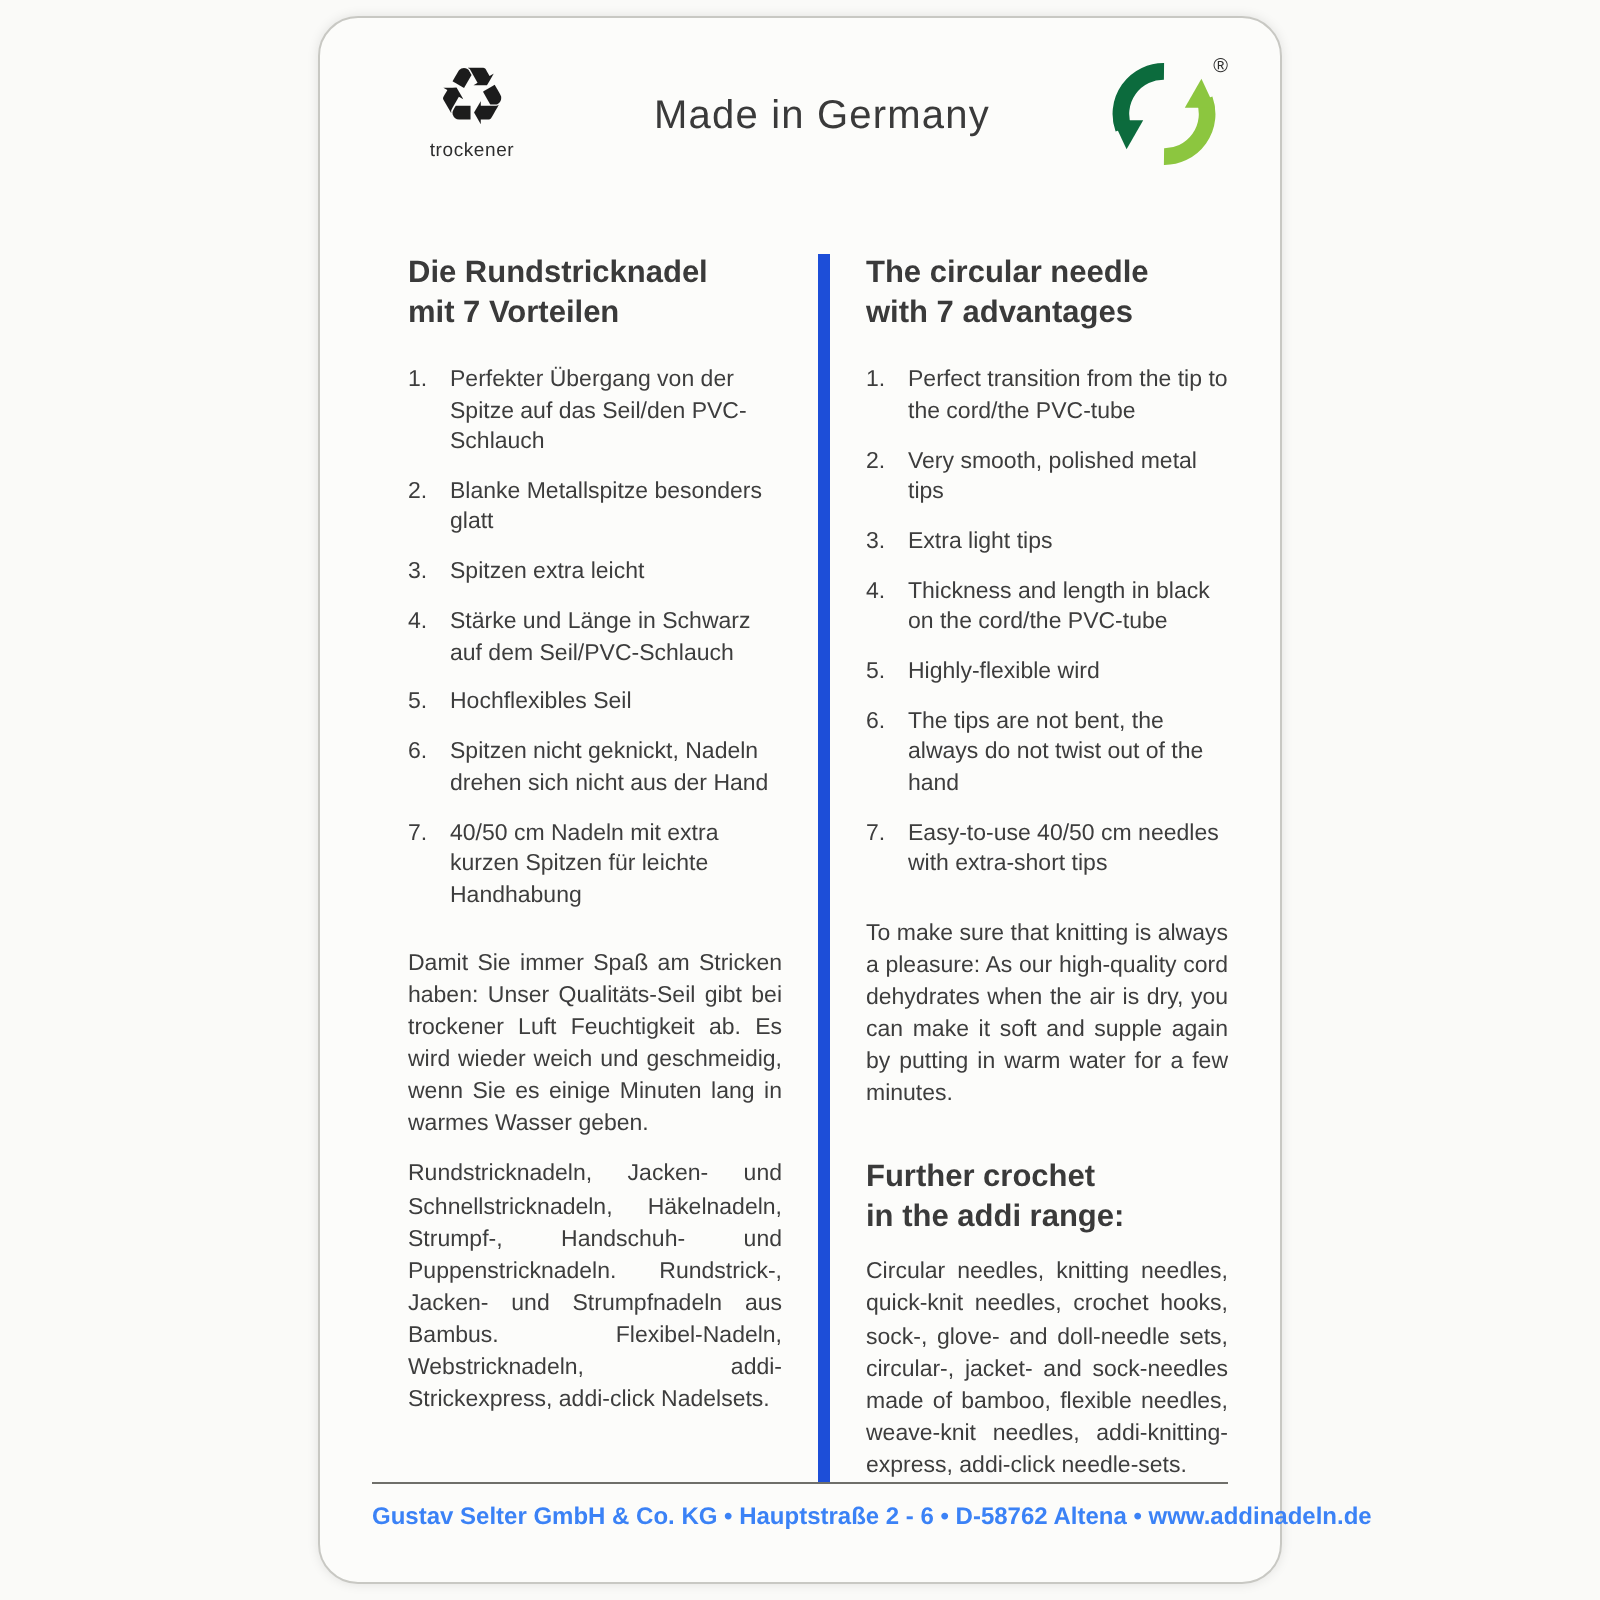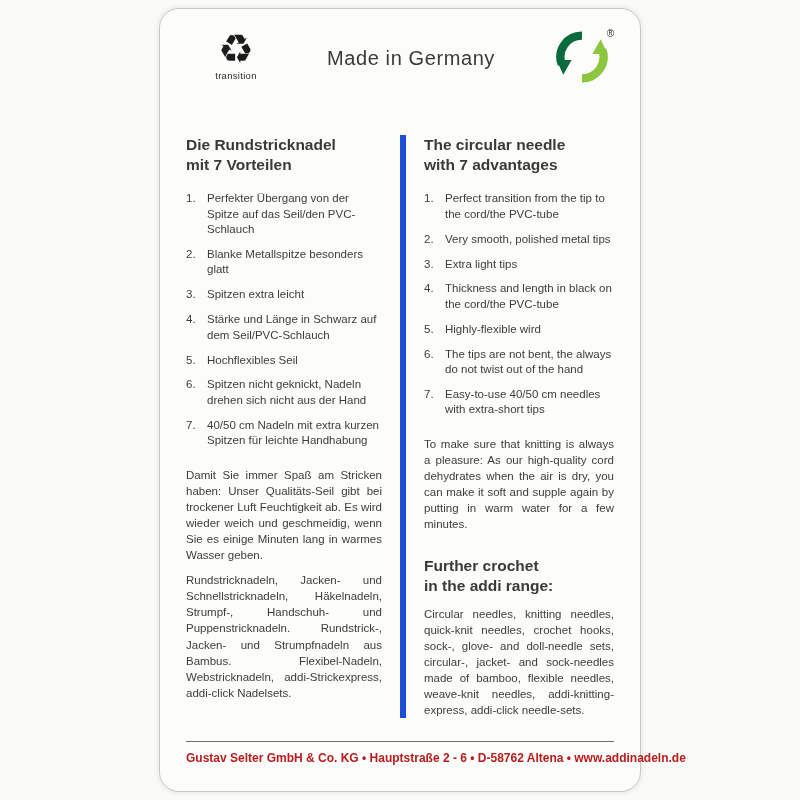--- a/index.html
+++ b/index.html
@@ -64,20 +64,21 @@
   .registered {
     position: absolute;
     top: -3px;
     right: 0px;
     font-size: 10px;
     color: #2e2e2e;
   }
   .columns {
     display: flex;
     margin-top: 26px;
+    margin-left: 18px;
   }
   .col {
     width: 50%;
     box-sizing: border-box;
   }
   .col-left { padding-right: 18px; }
   .col-right {
     border-left: 6px solid #1d4ed8;
     padding-left: 18px;
   }
@@ -122,33 +123,33 @@
     text-align: justify;
   }
   .footer {
     margin-top: auto;
     margin-bottom: 26px;
     border-top: 1px solid #6f6f6a;
     padding-top: 9px;
     text-align: right;
     font-size: 12px;
     font-weight: bold;
-    color: #b91c1c;
+    color: #3b82f6;
     white-space: nowrap;
   }
 </style>
 </head>
 <body>
 
 <div class="card">
 
   <div class="header">
     <div class="recycle-block">
       <div class="recycle-glyph">♻</div>
-      <div class="recycle-label">transition</div>
+      <div class="recycle-label">trockener</div>
     </div>
     <div class="title">Made in Germany</div>
     <div class="greendot-block">
       <svg viewBox="0 0 100 100" width="52" height="52" aria-hidden="true">
         <path d="M 50 9 A 41 41 0 0 0 11 64" fill="none" stroke="#0c6b3d" stroke-width="16"></path>
         <polygon points="1,56 30,56 14,84" fill="#0c6b3d"></polygon>
         <path d="M 50 91 A 41 41 0 0 0 89 36" fill="none" stroke="#8cc63f" stroke-width="16"></path>
         <polygon points="99,44 70,44 86,16" fill="#8cc63f"></polygon>
       </svg>
       <span class="registered">®</span>

